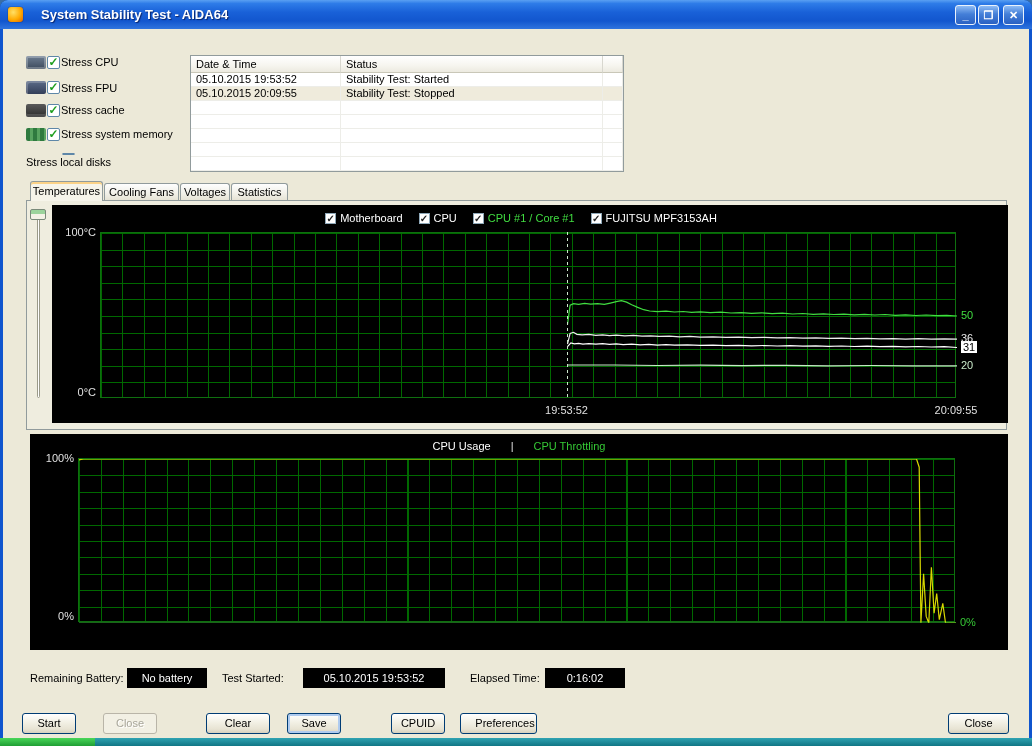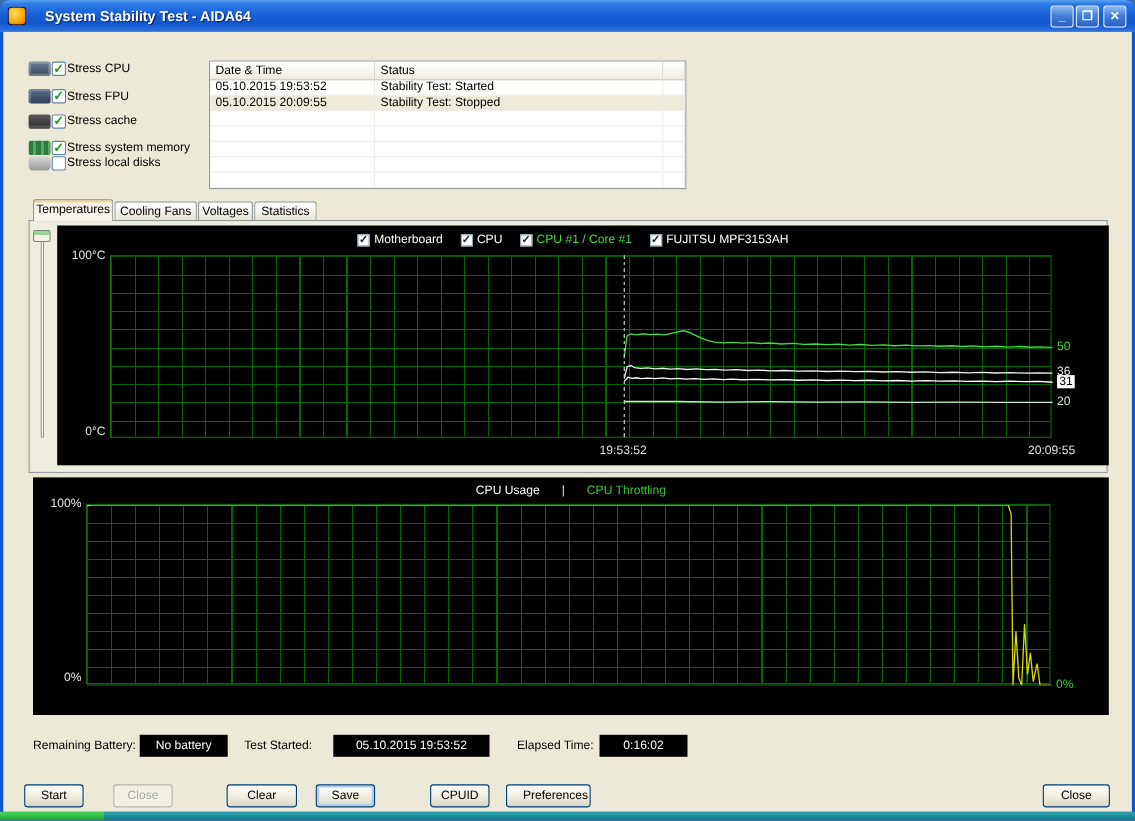--- a/index.html
+++ b/index.html
@@ -108,21 +108,21 @@
   <div class="stress-row" style="top:102px;">
     <span class="hw-icon cache"></span>
     <span class="cb checked"></span>
     <span class="cb-label">Stress cache</span>
   </div>
   <div class="stress-row" style="top:126px;">
     <span class="hw-icon memory"></span>
     <span class="cb checked"></span>
     <span class="cb-label">Stress system memory</span>
   </div>
-  <div class="stress-row" style="top:140px;">
+  <div class="stress-row" style="top:152px;flex-direction:column;">
     <span class="hw-icon disk"></span>
     <span class="cb"></span>
     <span class="cb-label">Stress local disks</span>
   </div>
 
   <div class="log-table">
     <div class="lt-header">
       <span class="c1">Date &amp; Time</span>
       <span class="c2">Status</span>
       <span class="c3"></span>

